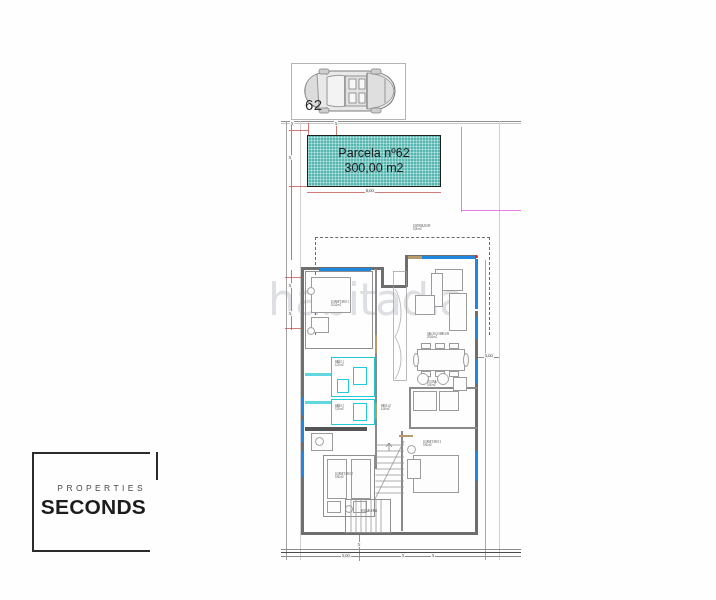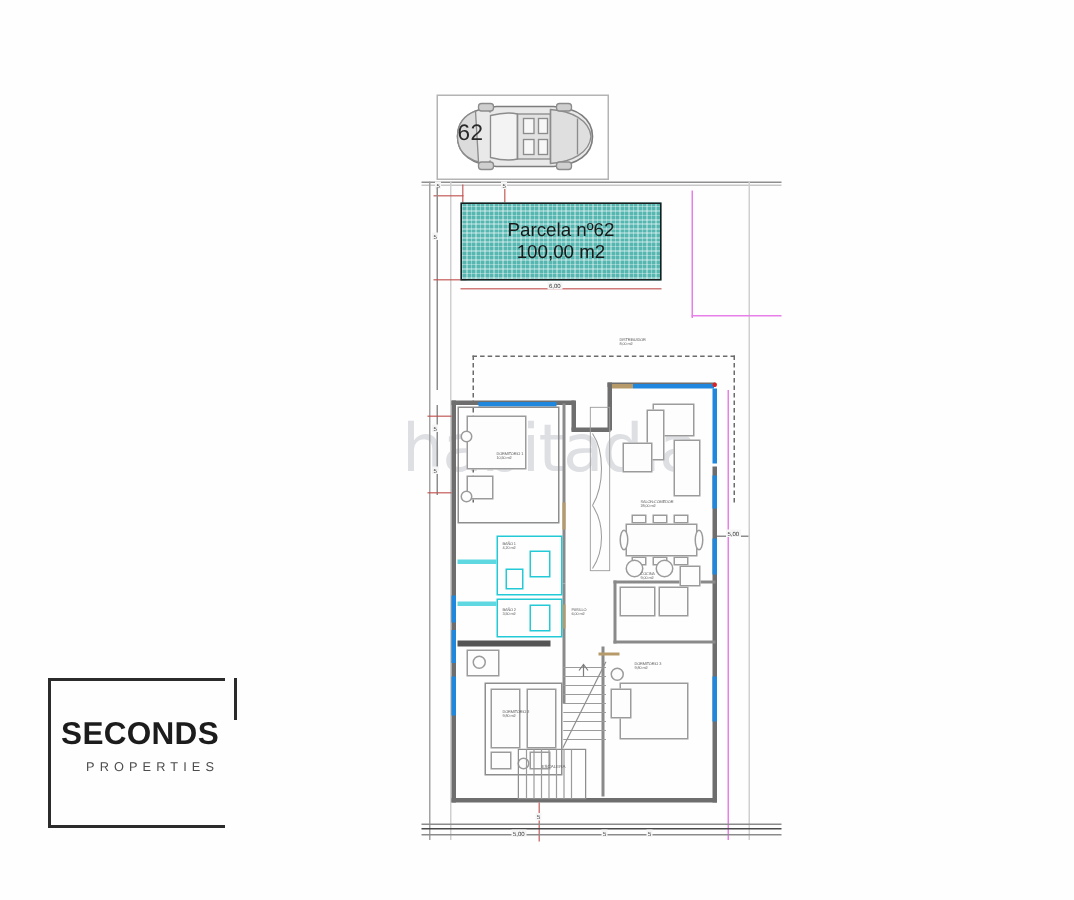--- a/index.html
+++ b/index.html
@@ -40,21 +40,21 @@
   #car-top-view {
     position: absolute;
     left: 5px;
     top: 3px;
     width: 104px;
     height: 48px;
   }
   #car-number {
     position: absolute;
     left: 13px;
-    top: 16px;
+    top: 32px;
     font-size: 15px;
     color: #2a2a2a;
     font-family: "Liberation Sans", sans-serif;
     letter-spacing: 0.3px;
   }
 
   
   #parcel-box {
     position: absolute;
     left: 26px;
@@ -284,21 +284,21 @@
 
   <div class="dim-grey-v" style="left:10px; top:70px; height:135px;"></div>
   <div class="dim-txt" style="left:7px; top:100px;">5</div>
   <div class="dim-red-h" style="left:8px; top:131px; width:22px;"></div>
 
   <div class="dim-red-h" style="left:26px; top:137px; width:134px;"></div>
   <div class="dim-txt" style="left:84px; top:133px;">6,00</div>
 
   <div id="parcel-box">
     <div id="parcel-label-1">Parcela nº62</div>
-    <div id="parcel-label-2">100,00 m2</div>
+    <div id="parcel-label-2">300,00 m2</div>
   </div>
 
   <div class="dashed-box" style="left:34px; top:182px; width:175px; height:98px; border-bottom:none;"></div>
 
   <div class="dim-grey-v" style="left:10px; top:215px; height:60px;"></div>
   <div class="dim-txt" style="left:7px; top:228px;">5</div>
   <div class="dim-red-h" style="left:4px; top:222px; width:16px;"></div>
   <div class="dim-txt" style="left:7px; top:256px;">5</div>
   <div class="dim-red-h" style="left:4px; top:273px; width:16px;"></div>
 
@@ -447,16 +447,16 @@
   <div class="street-line" style="left:0px; top:501px; width:240px;"></div>
   <div class="dim-txt" style="left:120px; top:498px;">5</div>
   <div class="dim-txt" style="left:150px; top:498px;">5</div>
   <div class="dim-txt" style="left:60px; top:498px;">5,00</div>
 </div>
 
 <div id="logo-card">
   <div id="logo-frame"></div>
   <div id="logo-frame-top-right"></div>
   <div id="logo-text-wrap">
+    <div id="logo-properties">PROPERTIES</div>
     <div id="logo-seconds">SECONDS</div>
-    <div id="logo-properties">PROPERTIES</div>
   </div>
 </div>
 
 </body></html>

